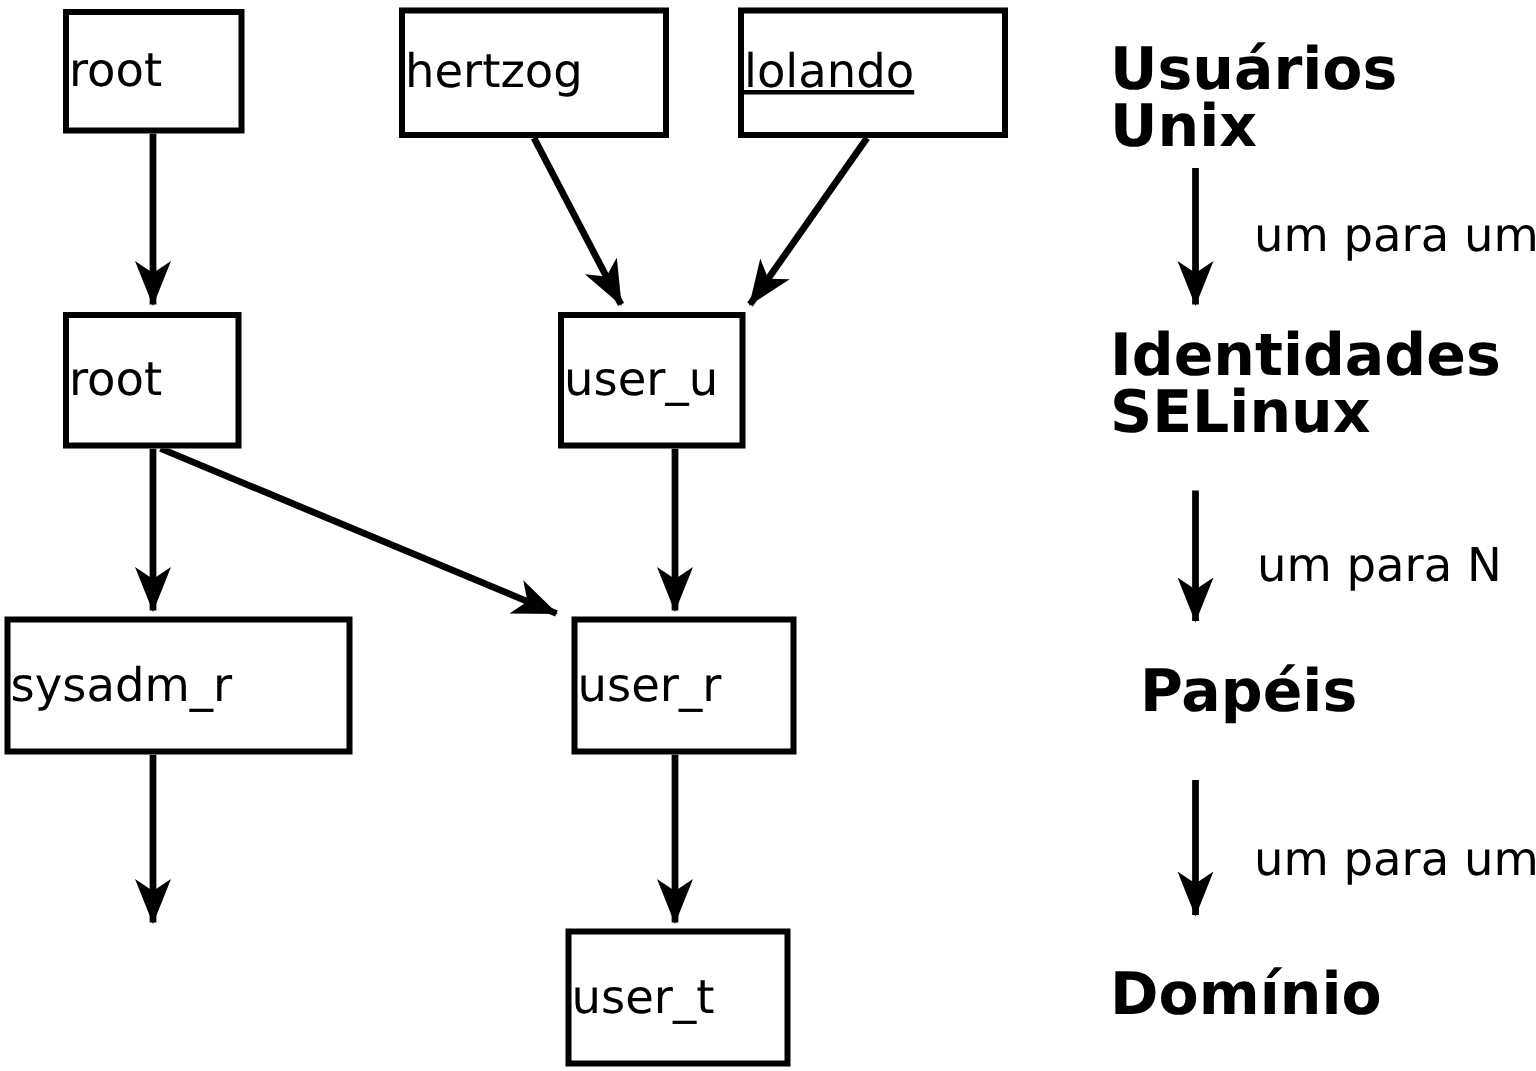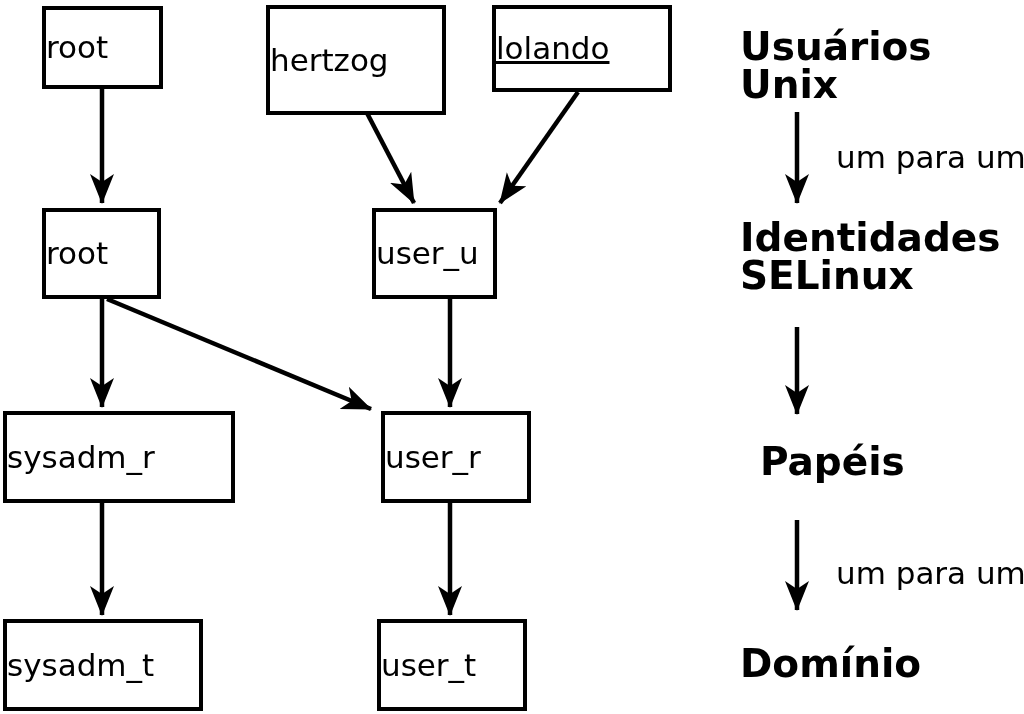--- a/index.html
+++ b/index.html
@@ -72,54 +72,52 @@
     <line x1="450" y1="503" x2="450" y2="615" stroke="#000000" stroke-width="4.5" marker-end="url(#arrowhead)"></line>
 
     <line x1="797" y1="112" x2="797" y2="203" stroke="#000000" stroke-width="4.5" marker-end="url(#arrowhead)"></line>
     <line x1="797" y1="327" x2="797" y2="414" stroke="#000000" stroke-width="4.5" marker-end="url(#arrowhead)"></line>
     <line x1="797" y1="520" x2="797" y2="610" stroke="#000000" stroke-width="4.5" marker-end="url(#arrowhead)"></line>
   </svg>
 
   <div class="node" style="left:42px; top:6px; width:121px; height:83px;">
     <span>root</span>
   </div>
-  <div class="node" style="left:266px; top:5px; width:180px; height:110px;">
+  <div class="node" style="left:266px; top:5px; width:180px; height:87px;">
     <span>hertzog</span>
   </div>
   <div class="node" style="left:492px; top:5px; width:180px; height:87px;text-decoration:underline;">
     <span>lolando</span>
   </div>
 
   <div class="node" style="left:42px; top:208px; width:119px; height:91px;">
     <span>root</span>
   </div>
   <div class="node" style="left:372px; top:208px; width:125px; height:91px;">
     <span>user_u</span>
   </div>
 
   <div class="node" style="left:3px; top:411px; width:232px; height:92px;">
     <span>sysadm_r</span>
   </div>
   <div class="node" style="left:381px; top:411px; width:150px; height:92px;">
     <span>user_r</span>
   </div>
 
-  <div class="node" style="left:3px; top:619px; width:200px; height:92px;">
-    <span>sysadm_t</span>
-  </div>
   <div class="node" style="left:377px; top:619px; width:150px; height:92px;">
     <span>user_t</span>
   </div>
 
   <div class="heading" style="left:740px; top:28px;">Usuários Unix</div>
 
   <div class="rel-label" style="left:836px; top:140px;">um para um</div>
 
   <div class="heading" style="left:740px; top:219px; width:260px;">Identidades SELinux</div>
 
+  <div class="rel-label" style="left:838px; top:360px;">um para N</div>
 
   <div class="heading" style="left:712px; top:443px;margin-left:48px;">Papéis</div>
 
   <div class="rel-label" style="left:836px; top:556px;">um para um</div>
 
   <div class="heading" style="left:740px; top:645px;">Domínio</div>
 
 </div>
 
 </body></html>

